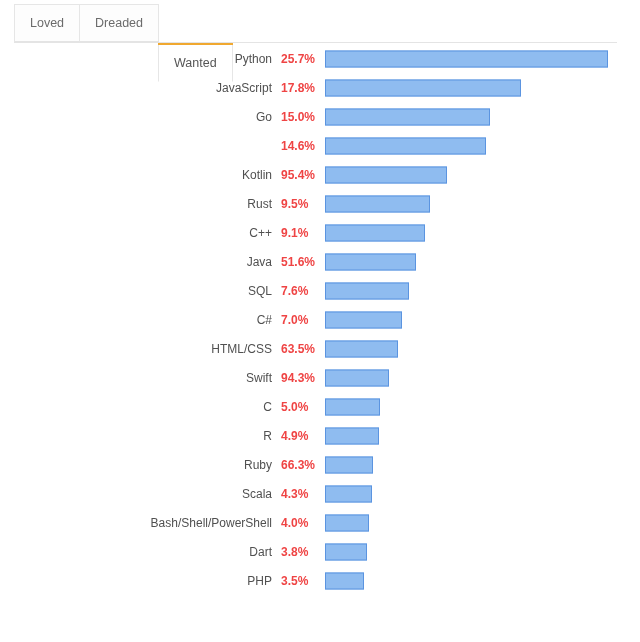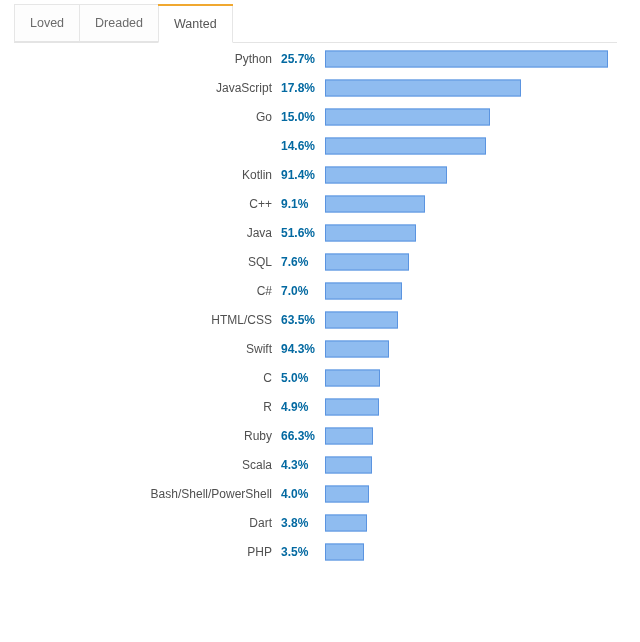--- a/index.html
+++ b/index.html
@@ -61,20 +61,21 @@
     cursor: pointer;
     white-space: nowrap;
   }
   .tab.active {
     background: #ffffff;
     color: #555555;
     border-top: 2px solid #f0a830;
     border-bottom: 1px solid #ffffff;
     height: 39px;
     z-index: 3;
+    margin-top: 39px;
   }
   .tab-accent {
     position: absolute;
     left: -1px;
     right: -1px;
     top: -2px;
     height: 2px;
     background: #f0a830;
   }
 
@@ -107,21 +108,21 @@
     color: #505050;
     white-space: nowrap;
   }
   .row-value {
     position: absolute;
     left: 281px;
     width: 40px;
     text-align: left;
     font-size: 12px;
     font-weight: bold;
-    color: #0369a1;
+    color: #ef4444;
     white-space: nowrap;
   }
   .bar-track {
     position: absolute;
     left: 325px;
     top: 50%;
     transform: translateY(-50%);
     height: 17px;
     width: 300px;
   }
@@ -180,23 +181,30 @@
           </div>
         </div>
         <div class="row">
           <div class="row-value">14.6%</div>
           <div class="bar-track">
             <div class="bar" style="width: 160.6px; background: rgb(143, 188, 240); border-color: rgb(91, 148, 224);"></div>
           </div>
         </div>
         <div class="row">
           <div class="row-label">Kotlin</div>
-          <div class="row-value">91.4%</div>
+          <div class="row-value">95.4%</div>
           <div class="bar-track">
             <div class="bar" style="width: 122.1px; background: rgb(143, 188, 240); border-color: rgb(91, 148, 224);"></div>
+          </div>
+        </div>
+        <div class="row">
+          <div class="row-label">Rust</div>
+          <div class="row-value">9.5%</div>
+          <div class="bar-track">
+            <div class="bar" style="width: 104.5px; background: rgb(143, 188, 240); border-color: rgb(91, 148, 224);"></div>
           </div>
         </div>
         <div class="row">
           <div class="row-label">C++</div>
           <div class="row-value">9.1%</div>
           <div class="bar-track">
             <div class="bar" style="width: 100.1px; background: rgb(143, 188, 240); border-color: rgb(91, 148, 224);"></div>
           </div>
         </div>
         <div class="row">

